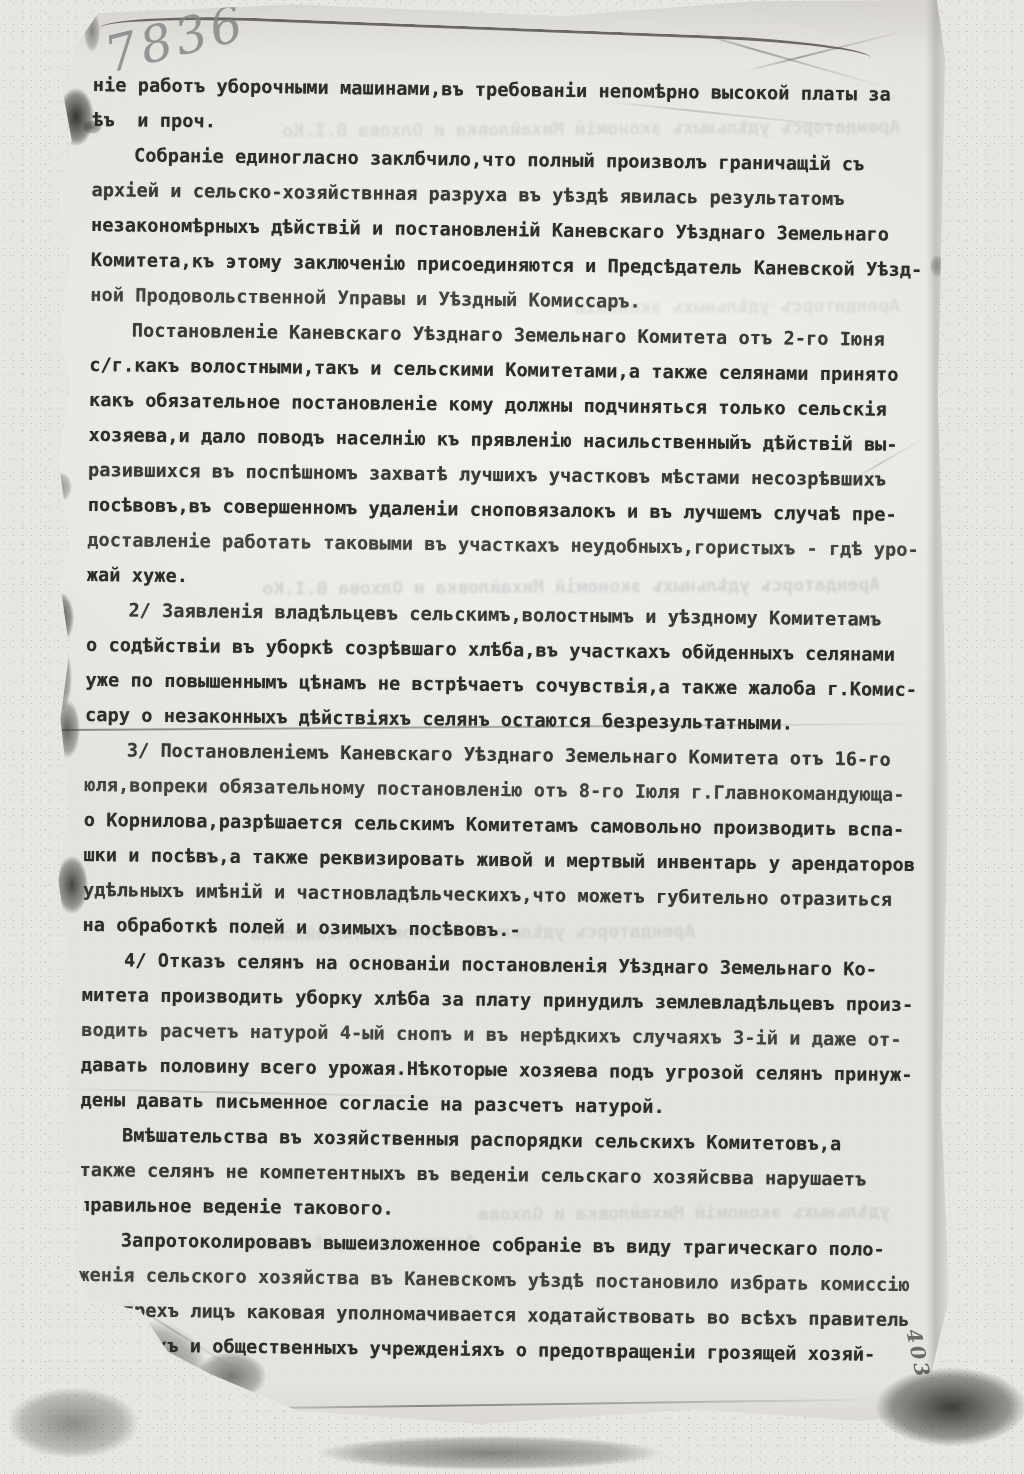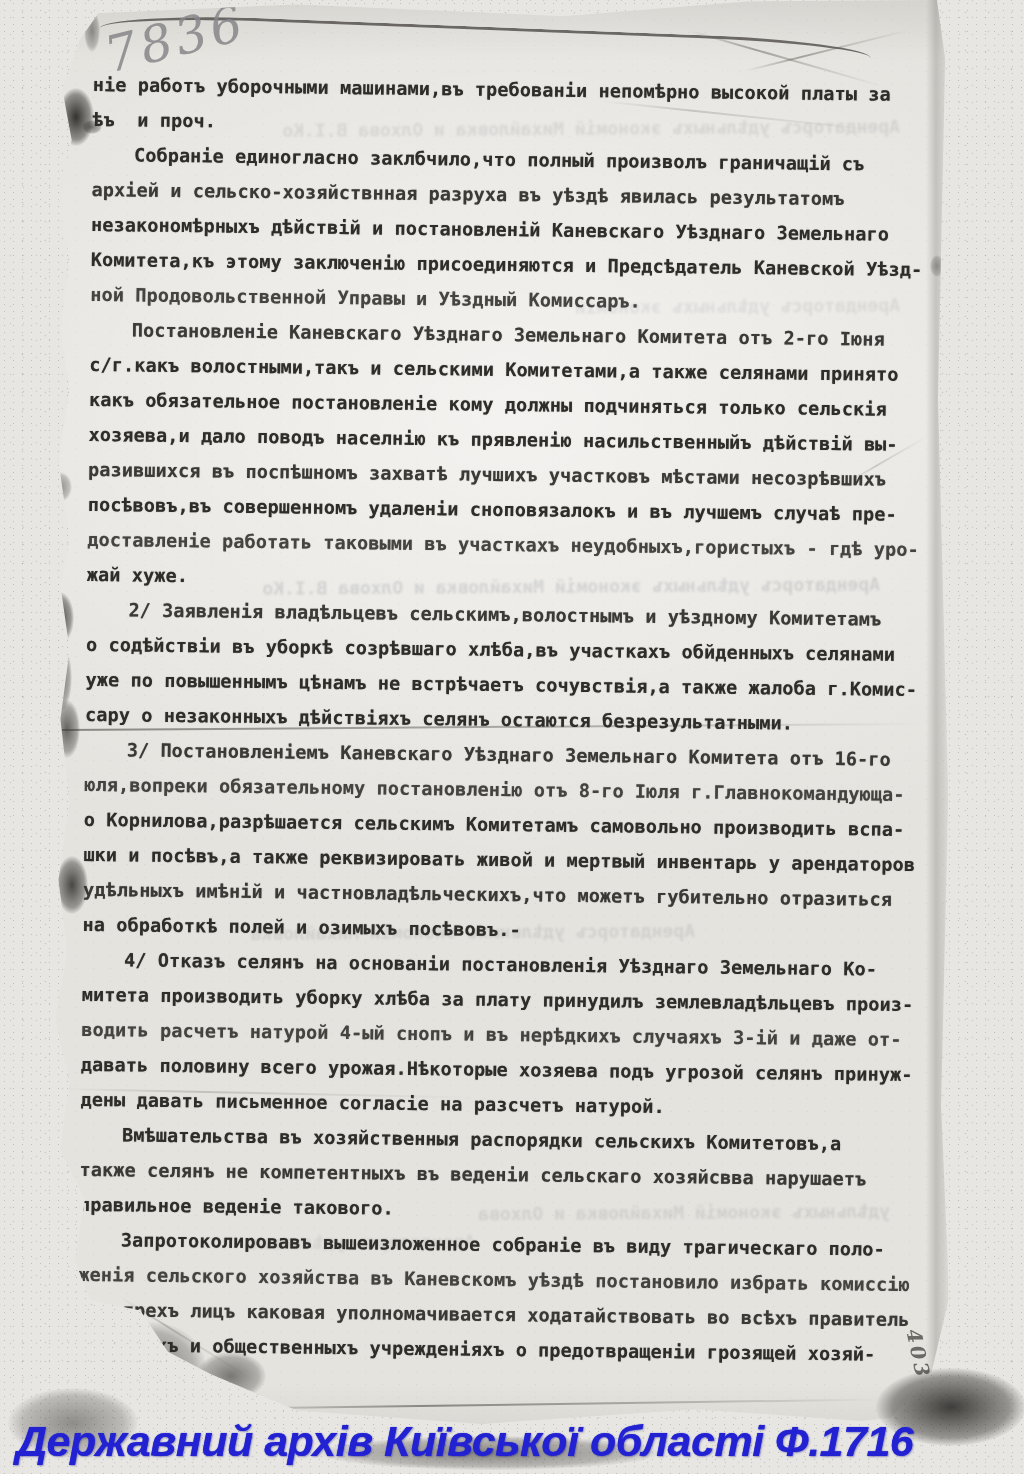--- a/index.html
+++ b/index.html
@@ -151,14 +151,13 @@
         <div class="ghost" style="left: 95px; top: 1232px; width: 380px; opacity: 0.1;">Арендаторсъ удѣльныхъ</div>
       </div>
 
     <div class="sidemark">403</div>
   </div>
 
   <div class="blob" style="left:876px;top:1368px;width:150px;height:78px;opacity:.85"></div>
   <div class="blob" style="left:320px;top:1436px;width:340px;height:34px;opacity:.5"></div>
   <div class="blob" style="left:8px;top:1388px;width:130px;height:70px;opacity:.45"></div>
 
-  <div class="watermark">Державний архів Київської області Ф.1716</div>
 </div>
 
 </body></html>

